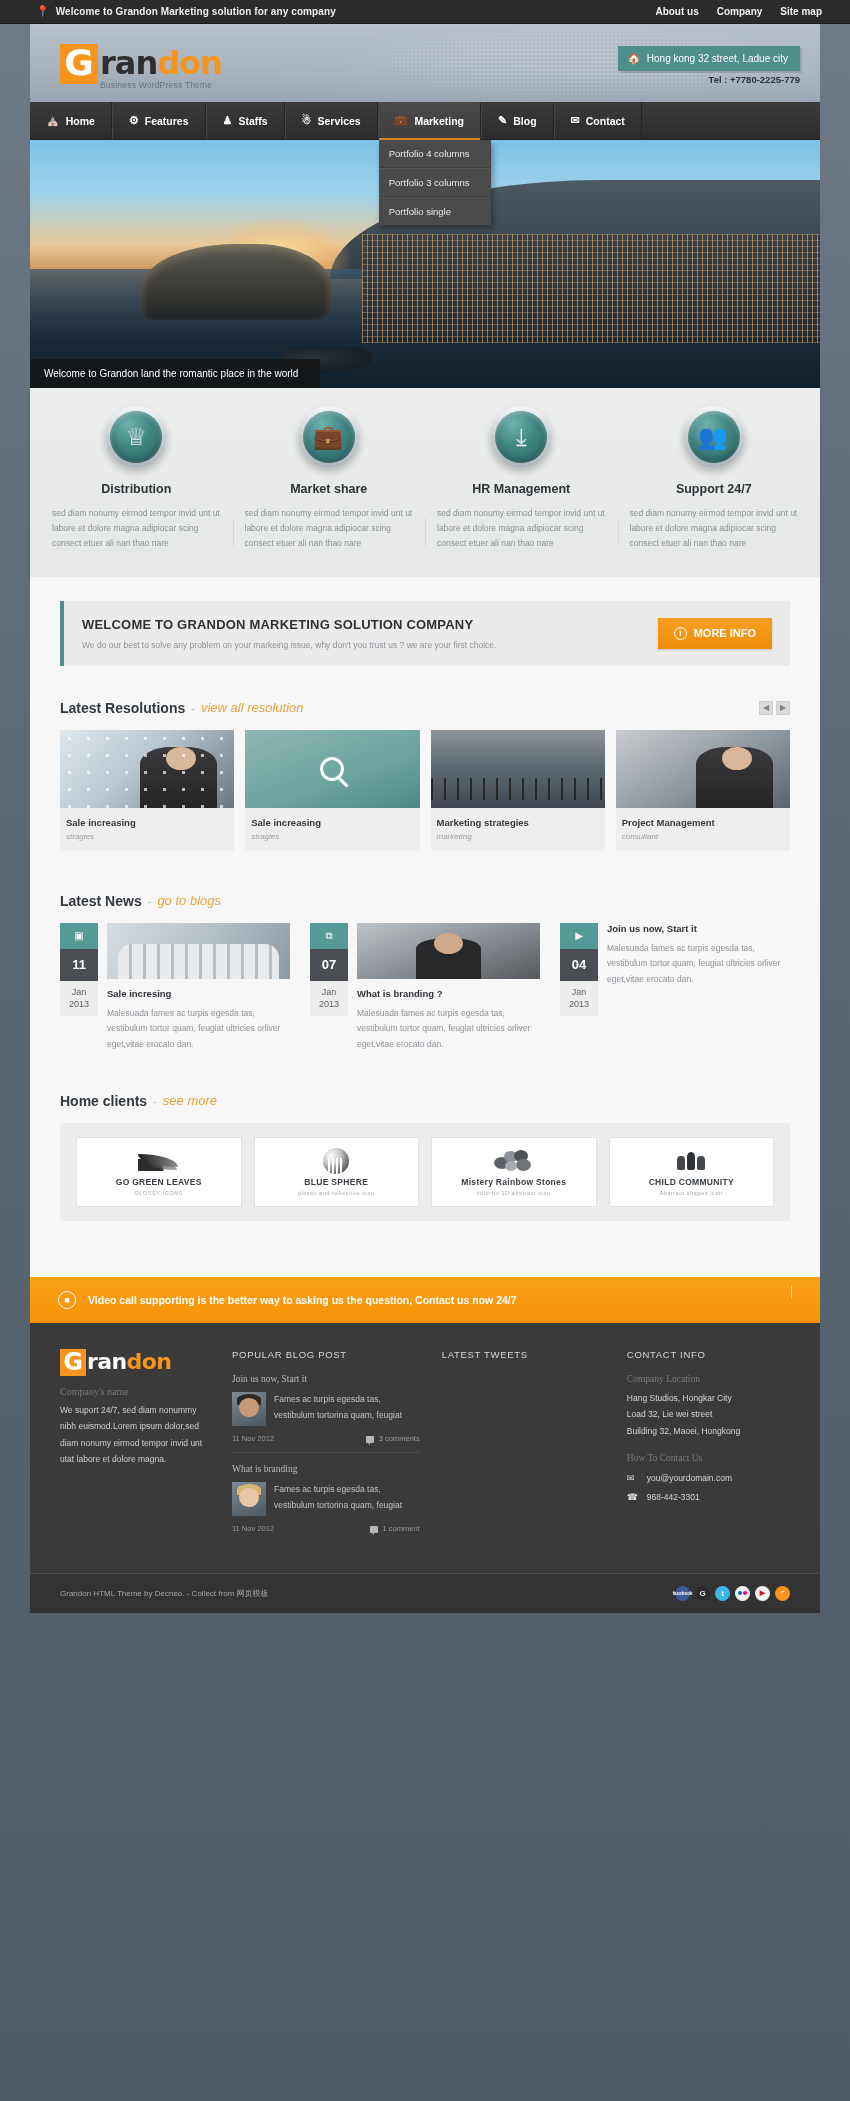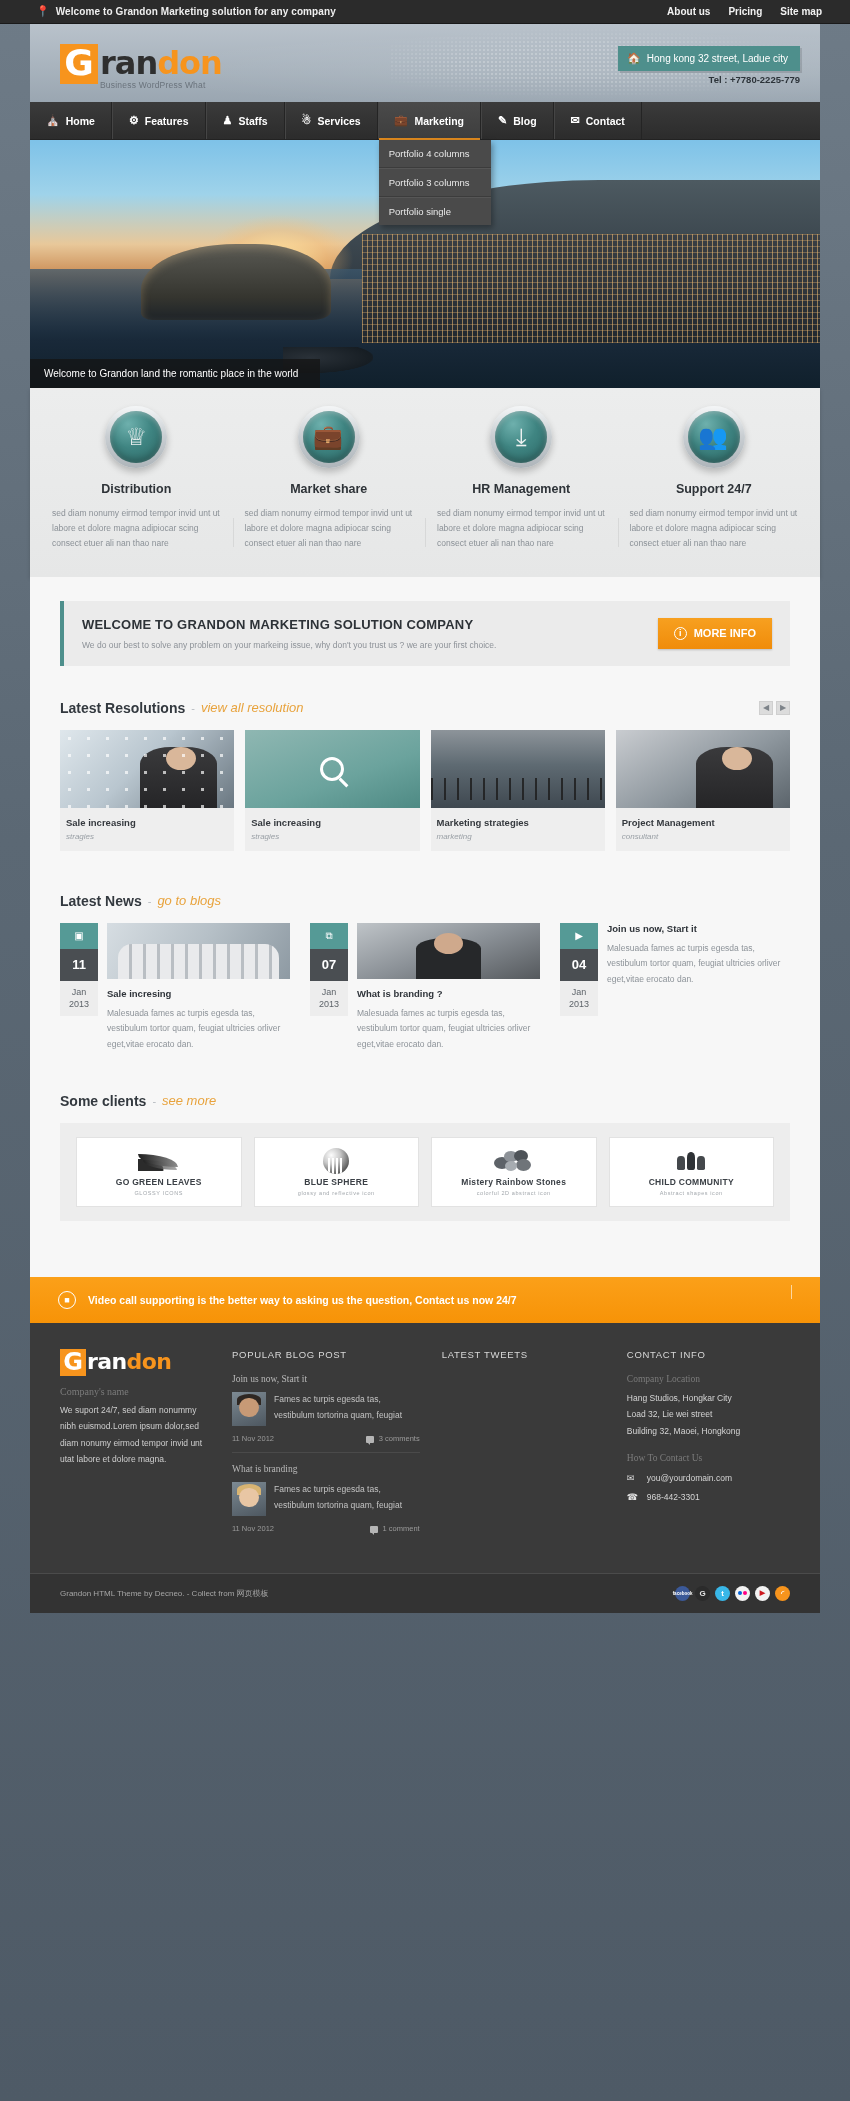--- a/index.html
+++ b/index.html
@@ -489,36 +489,36 @@
   .soc.rss { background: #f7941d; }
 </style>
 </head>
 <body>
 
 <div class="topbar">
   <span class="pin">📍</span>
   <span class="welcome">Welcome to Grandon Marketing solution for any company</span>
   <span class="tlinks">
     <span>About us</span>
-    <span>Pricing</span>
+    <span>Company</span>
     <span>Site map</span>
   </span>
 </div>
 
 <div class="page">
 
   <div class="header">
     <div class="hdr-dots"></div>
     <div class="logo">
       <div class="logo-g">G</div>
       <div class="logo-txt">
         <div class="logo-word">
           <span class="d1">ran</span><span class="d2">don</span>
         </div>
-        <div class="logo-sub">Business WordPress What</div>
+        <div class="logo-sub">Business WordPress Theme</div>
       </div>
     </div>
     <div class="addr-badge">
       <span class="hicon">🏠</span>
       <span>Hong kong 32 street, Ladue city</span>
     </div>
     <div class="tel">Tel : +7780-2225-779</div>
   </div>
 
   <div class="nav">
@@ -715,21 +715,21 @@
           </div>
         </div>
         <div class="news-body">
           <div class="news-title">Join us now, Start it</div>
           <div class="news-text">Malesuada fames ac turpis egesda tas, vestibulum tortor quam, feugiat ultricies orliver eget,vitae erocato dan.</div>
         </div>
       </div>
     </div>
 
     <div class="sec-head">
-      <span class="sec-title">Some clients</span>
+      <span class="sec-title">Home clients</span>
       <span class="sec-dash">-</span>
       <span class="sec-link">see more</span>
     </div>
     <div class="clients-box">
       <div class="clients-row">
         <div class="client-card">
           <div class="client-mark">
               <div class="leaf"></div>
             </div>
           <div class="client-name">GO GREEN LEAVES</div>

